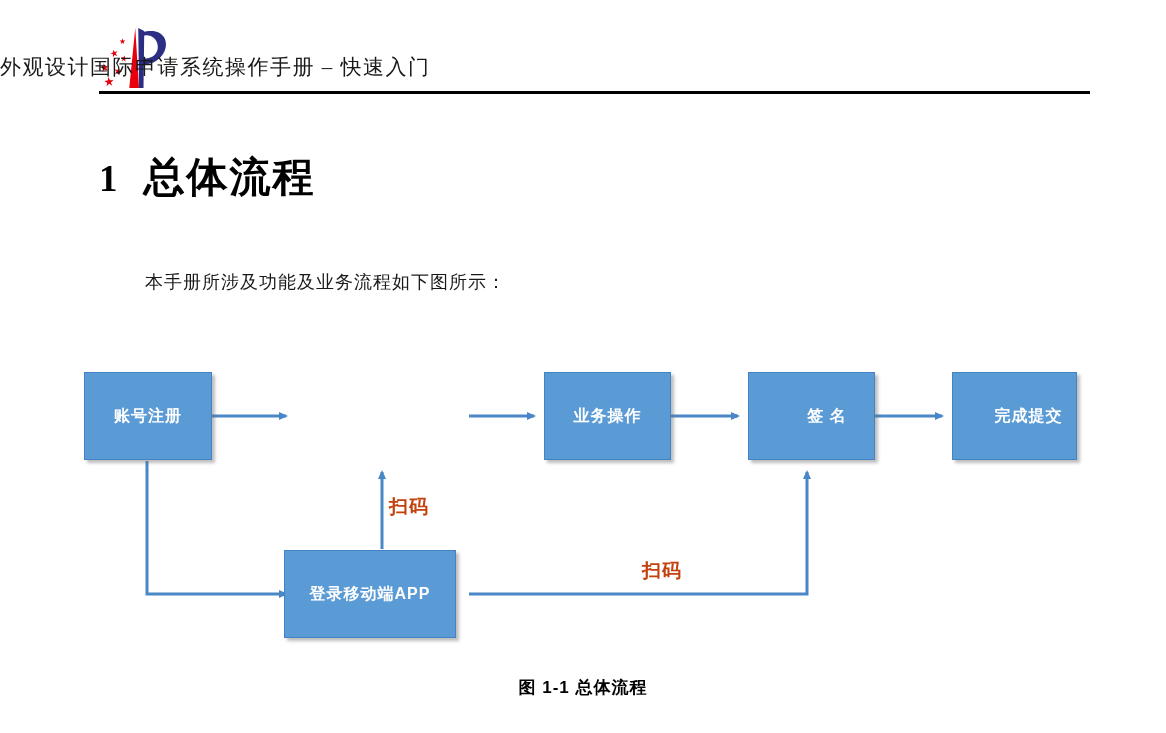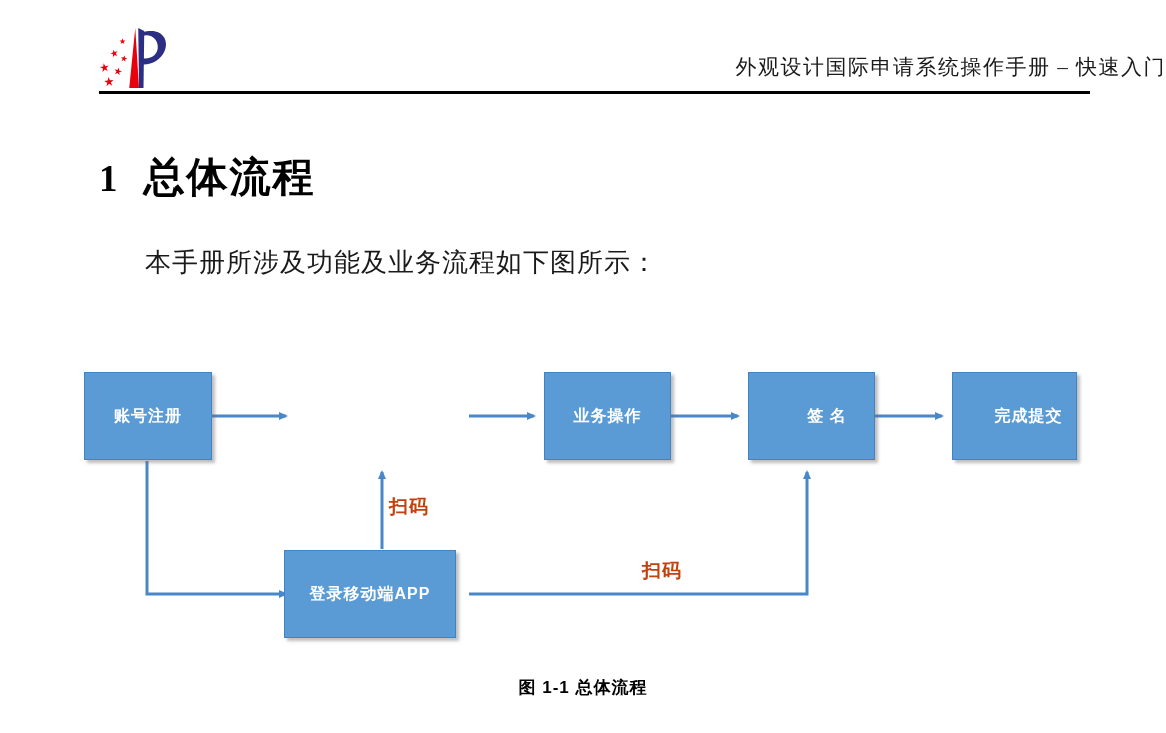--- a/index.html
+++ b/index.html
@@ -3,37 +3,37 @@
 <meta charset="utf-8">
 <style>
   html,body{margin:0;padding:0;}
   body{
     width:1166px;height:733px;position:relative;background:#ffffff;
     font-family:"Liberation Sans","DejaVu Sans",sans-serif;overflow:hidden;
   }
   
   .logo{position:absolute;left:93px;top:25px;width:80px;height:66px;}
   .header-title{
-    position:absolute;left:0;top:53px;width:100%;text-align:right;
+    position:absolute;left:0;top:53px;width:100%;text-align:left;
     font-family:"Liberation Serif","DejaVu Serif",serif;
     font-size:21px;color:#1a1a1a;letter-spacing:1.5px;
   }
   .header-rule{position:absolute;left:99px;top:91px;width:991px;height:3px;background:#000;}
   
   .section-heading{
     position:absolute;left:99px;top:150px;
     font-family:"Liberation Serif","DejaVu Serif",serif;
     font-weight:bold;color:#000;font-size:41px;letter-spacing:2px;
   }
   .section-number{font-size:37px;margin-right:26px;letter-spacing:0;}
   
   .intro{
-    position:absolute;left:145px;top:245px;
+    position:absolute;left:145px;top:270px;
     font-family:"Liberation Serif","DejaVu Serif",serif;
-    font-size:26px;color:#1a1a1a;letter-spacing:1px;
+    font-size:18px;color:#1a1a1a;letter-spacing:1px;
   }
   
   .flowchart{position:absolute;left:0;top:360px;width:1166px;height:300px;}
   .arrow-layer{position:absolute;left:0;top:0;width:1166px;height:300px;}
   .flow-node{
     position:absolute;display:flex;align-items:center;justify-content:center;
     background:#5b9bd5;border:1px solid #4183c4;
     box-shadow:3px 3px 3px rgba(110,110,110,0.45);
     color:#ffffff;font-weight:bold;font-size:16px;letter-spacing:1px;
     text-align:center;line-height:1.5;box-sizing:border-box;

